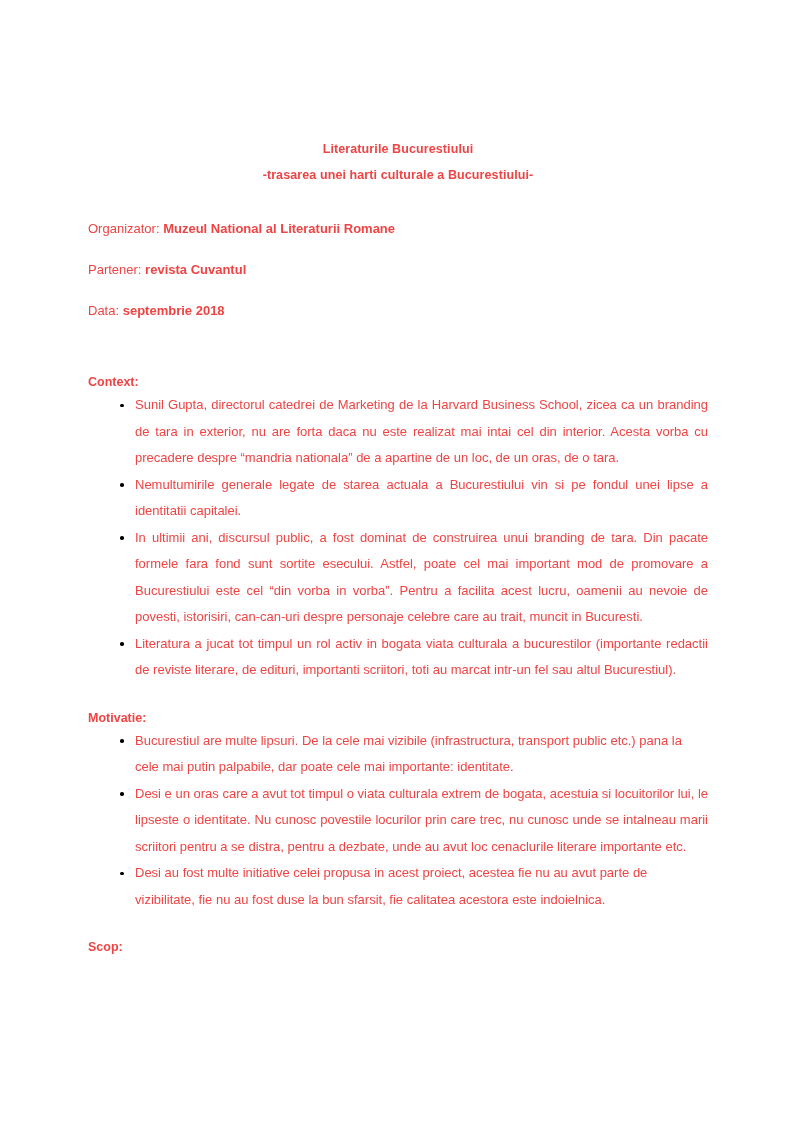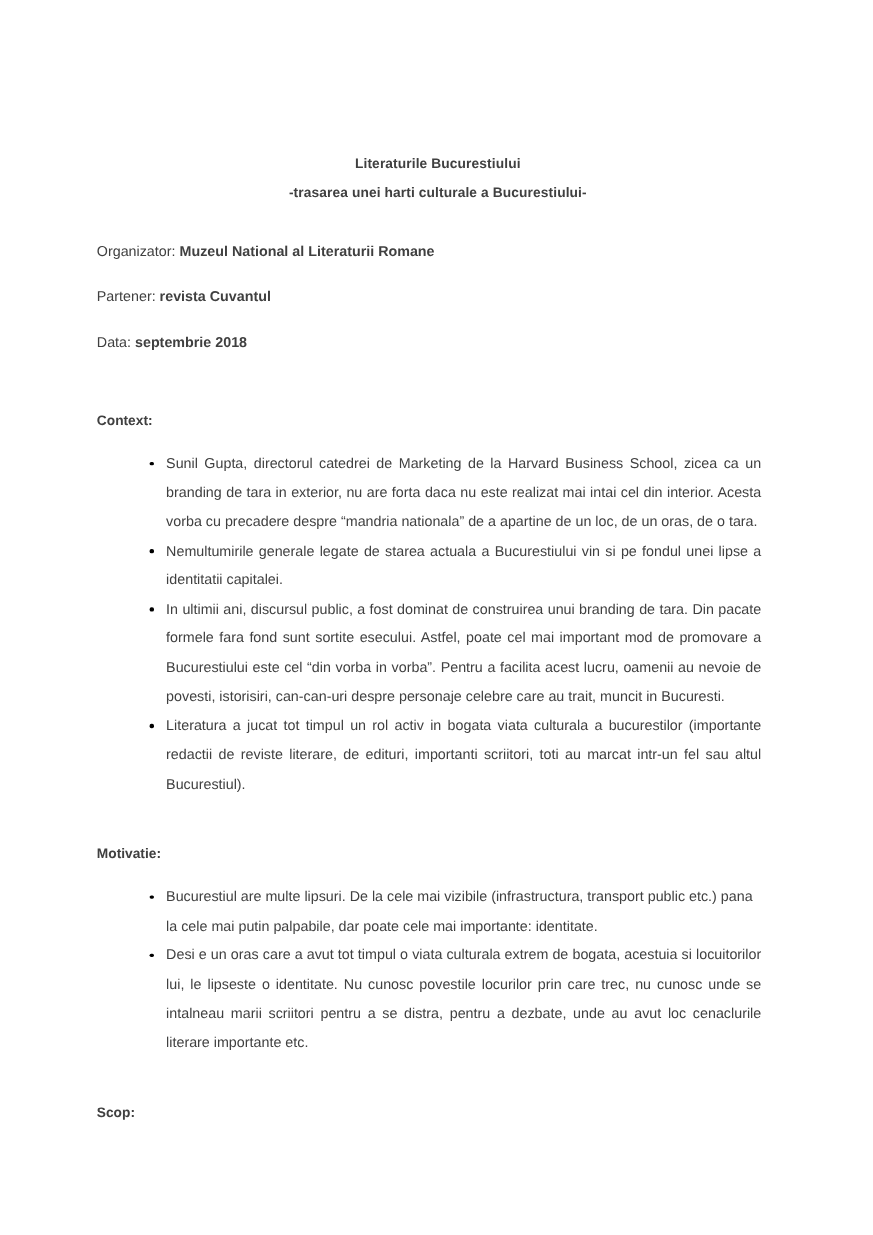--- a/index.html
+++ b/index.html
@@ -8,21 +8,21 @@
     background: #ffffff;
   }
   .page {
     position: relative;
     width: 794px;
     height: 1123px;
     background: #ffffff;
     margin: 0 auto;
     overflow: hidden;
     font-family: "Liberation Sans", sans-serif;
-    color: #404040;
+    color: #ef4444;
     -webkit-font-smoothing: antialiased;
   }
   .content {
     position: absolute;
     left: 88px;
     top: 0;
     width: 620px;
   }
   .title-block {
     margin-top: 136px;
@@ -48,21 +48,21 @@
   .field-value {
     font-weight: bold;
   }
   .section-heading {
     font-size: 12.5px;
     font-weight: bold;
     line-height: 20px;
   }
   ul.bullets {
     list-style: none;
-    margin: 16px;
+    margin: 0;
     padding: 0;
   }
   ul.bullets > li {
     position: relative;
     padding-left: 47px;
     font-size: 13px;
     line-height: 26.5px;
     text-align: justify;
     text-justify: inter-word;
     margin: 0;
@@ -124,20 +124,21 @@
       </ul>
     </div>
 
     <div class="spacer-md"></div>
 
     <div>
       <div class="section-heading">Motivatie:</div>
       <ul class="bullets">
         <li class="no-justify">Bucurestiul are multe lipsuri. De la cele mai vizibile (infrastructura, transport public etc.) pana la cele mai putin palpabile, dar poate cele mai importante: identitate.</li>
         <li>Desi e un oras care a avut tot timpul o viata culturala extrem de bogata, acestuia si locuitorilor lui, le lipseste o identitate. Nu cunosc povestile locurilor prin care trec, nu cunosc unde se intalneau marii scriitori pentru a se distra, pentru a dezbate, unde au avut loc cenaclurile literare importante etc.</li>
+        <li class="no-justify">Desi au fost multe initiative celei propusa in acest proiect, acestea fie nu au avut parte de vizibilitate, fie nu au fost duse la bun sfarsit, fie calitatea acestora este indoielnica.</li>
       </ul>
     </div>
 
     <div class="spacer-md"></div>
 
     <div>
       <div class="section-heading">Scop:</div>
     </div>
 
   </div>

